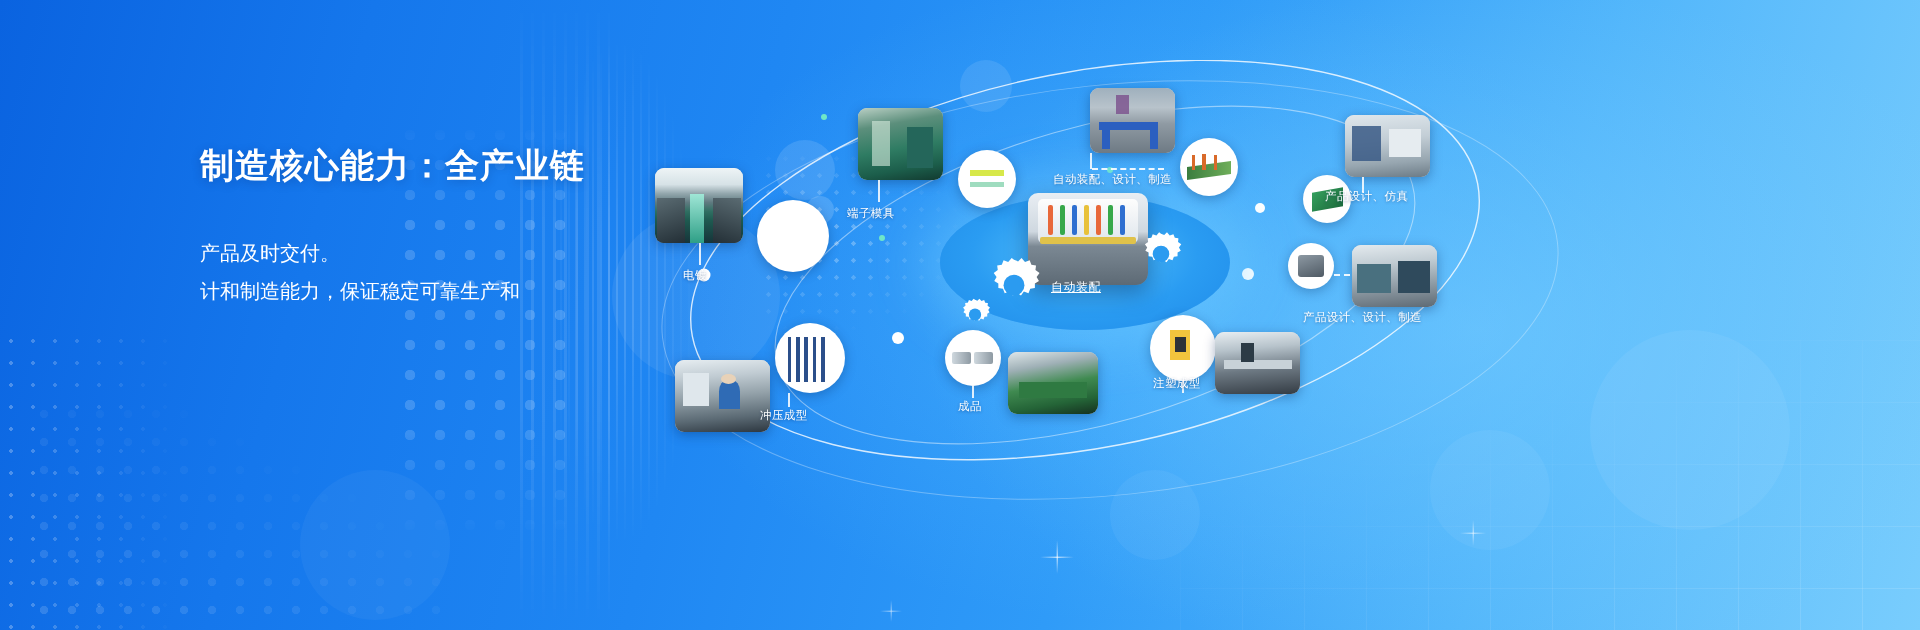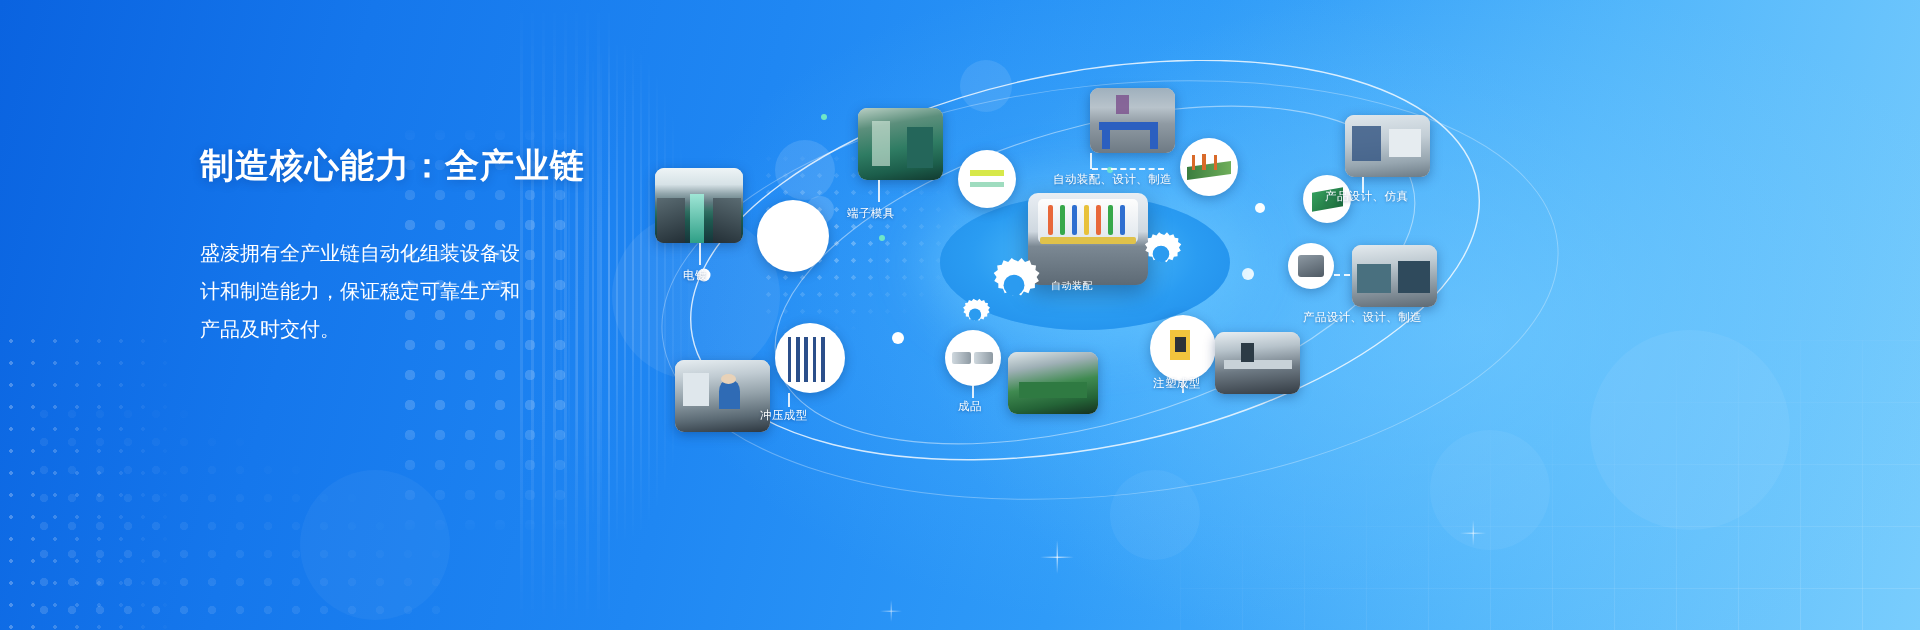--- a/index.html
+++ b/index.html
@@ -117,22 +117,23 @@
   .thumb .ph { width: 100%; height: 100%; display:block; }
   .circ {
     position: absolute; border-radius: 50%; overflow: hidden;
     background: #ffffff; box-shadow: 0 3px 12px rgba(0,35,90,.30);
   }
   .lbl {
     position: absolute; color: #ffffff; font-size: 11.5px; white-space: nowrap;
     letter-spacing: .4px; text-shadow: 0 1px 3px rgba(0,40,100,.45);
   }
   .hublbl {
-    position: absolute; color: #ffffff; font-size: 10px; white-space: nowrap;
+    position: absolute; color: #ffffff; font-size: 12px; white-space: nowrap;
     letter-spacing: .5px;
+    text-decoration: underline;
   }
   .connector { position: absolute; background: rgba(255,255,255,.85); }
   .dashline {
     position: absolute; height: 0;
     border-top: 2px dashed rgba(255,255,255,.9);
   }
 </style>
 </head>
 <body>
 
@@ -155,23 +156,22 @@
   <div class="bokeh" style="left:300px;top:470px;width:150px;height:150px;background:rgba(255,255,255,.04);"></div>
   <div class="bokeh" style="left:1110px;top:470px;width:90px;height:90px;background:rgba(255,255,255,.05);"></div>
 
   <div class="sparkle" style="left:1040px;top:540px;width:34px;height:34px;"></div>
   <div class="sparkle" style="left:1460px;top:520px;width:26px;height:26px;opacity:.8;"></div>
   <div class="sparkle" style="left:880px;top:600px;width:22px;height:22px;opacity:.7;"></div>
 
   <div class="textblock">
     <div class="headline">制造核心能力：全产业链</div>
     <div class="body-copy">
-      <div>盛凌拥有全产业链自动化组装设备设</div>
+      <div>产品及时交付。</div>
       <div>计和制造能力，保证稳定可靠生产和</div>
-      <div>产品及时交付。</div>
     </div>
   </div>
 
   <div class="diagram">
 
     <svg class="orbits" viewBox="0 0 1280 520">
       <defs>
         <radialGradient id="hubGlow" cx="50%" cy="50%" r="50%">
           <stop offset="0%" stop-color="#7fd5ff" stop-opacity=".55"></stop>
           <stop offset="100%" stop-color="#7fd5ff" stop-opacity="0"></stop>

